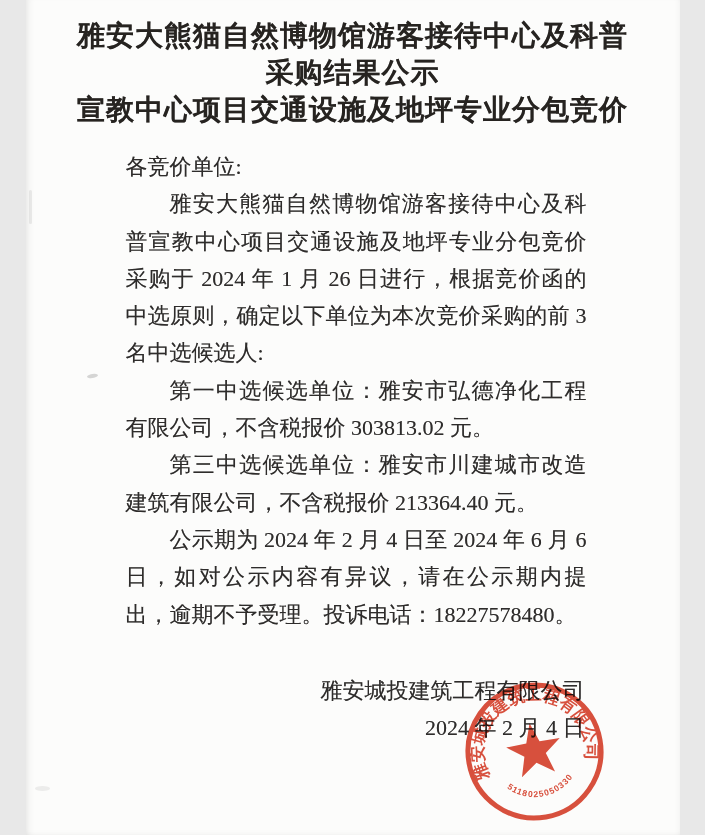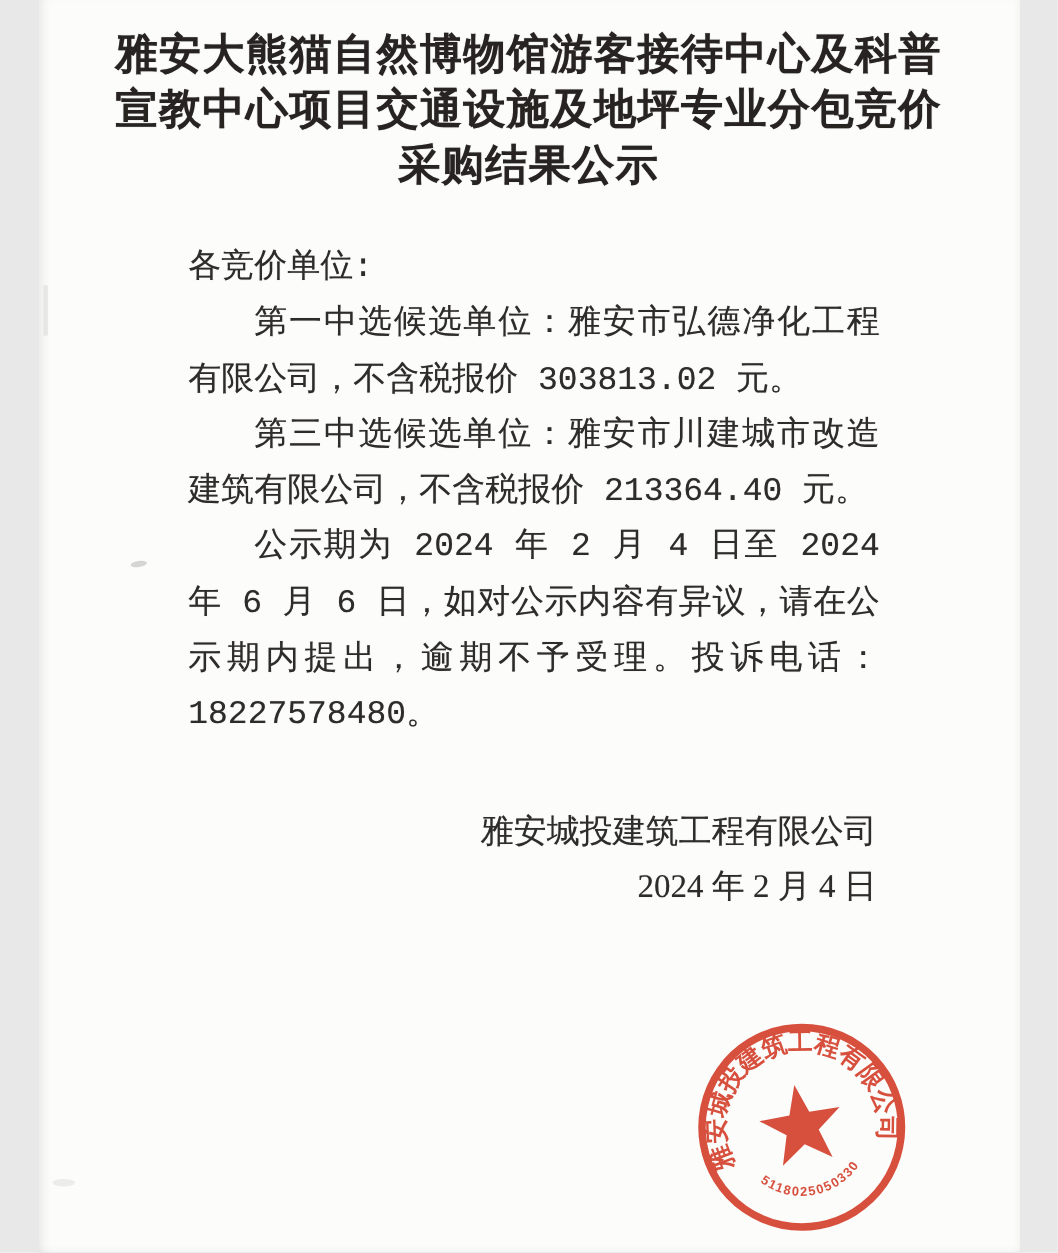--- a/index.html
+++ b/index.html
@@ -20,27 +20,26 @@
     text-align:center;
     font-family:"Liberation Sans","DejaVu Sans",sans-serif;
     font-weight:700;
     font-size:28px;
     line-height:37px;
     letter-spacing:1px;
     color:#262320;
     text-shadow:0 0 0.6px rgba(30,30,30,0.5);
   }
   .body {
-    margin-top:32px;
+    margin-top:20px;
     padding:0 93px 0 100px;
     font-size:22px;
     line-height:37.3px;
     text-align:justify;
     text-shadow:0 0 0.5px rgba(40,40,40,0.45);
-    font-family:Liberation Mono, monospace;
   }
   .body p { margin:0; }
   .para { text-indent:2em; }
   .signature {
     margin-top:39px;
     padding-right:95px;
     text-align:right;
     font-size:22px;
     line-height:37.3px;
     text-shadow:0 0 0.5px rgba(40,40,40,0.45);
@@ -64,26 +63,27 @@
   .artifact-3 { left:9px; top:786px; width:15px; height:5px; background:rgba(130,130,130,0.13); border-radius:50%; }
   .artifact-4 { left:698px; top:60px; width:4px; height:500px; background:rgba(150,150,150,0.10); }
 </style>
 </head>
 <body>
 
 <div class="page">
 
   <header class="title">
     <div>雅安大熊猫自然博物馆游客接待中心及科普</div>
+    <div>采购结果公示</div>
     <div>宣教中心项目交通设施及地坪专业分包竞价</div>
-    <div>采购结果公示</div>
   </header>
 
   <main class="body">
     <p class="salutation">各竞价单位:</p>
+    <p class="para">雅安大熊猫自然博物馆游客接待中心及科普宣教中心项目交通设施及地坪专业分包竞价采购于 2024 年 1 月 26 日进行，根据竞价函的中选原则，确定以下单位为本次竞价采购的前 3 名中选候选人:</p>
     <p class="para">第一中选候选单位：雅安市弘德净化工程有限公司，不含税报价 303813.02 元。</p>
     <p class="para">第三中选候选单位：雅安市川建城市改造建筑有限公司，不含税报价 213364.40 元。</p>
     <p class="para">公示期为 2024 年 2 月 4 日至 2024 年 6 月 6 日，如对公示内容有异议，请在公示期内提出，逾期不予受理。投诉电话：18227578480。</p>
   </main>
 
   <div class="signature">
     <div>雅安城投建筑工程有限公司</div>
     <div>2024 年 2 月 4 日</div>
   </div>
 

